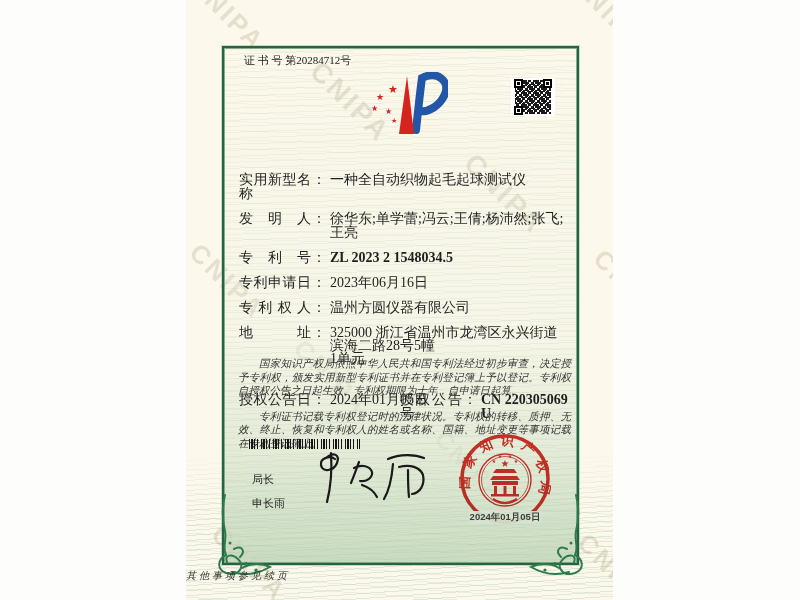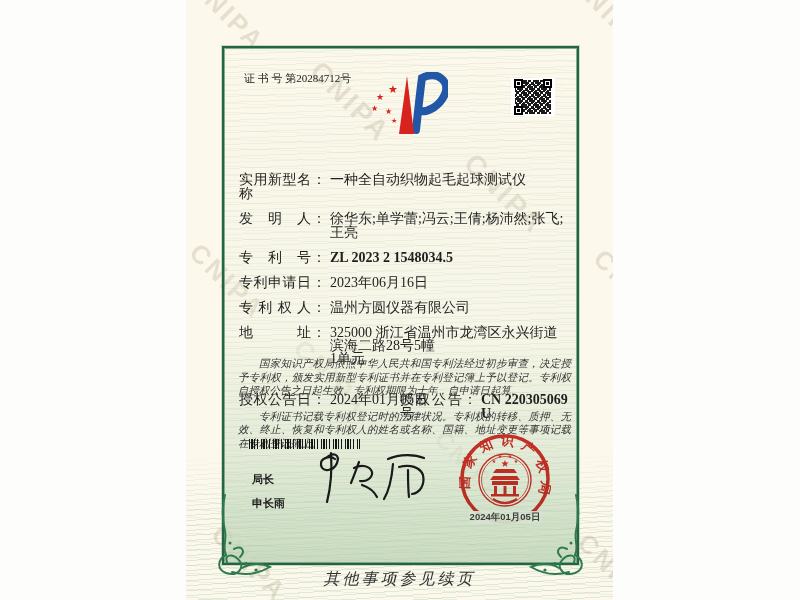--- a/index.html
+++ b/index.html
@@ -23,21 +23,21 @@
       border:2px solid #266343;
       box-shadow:inset 0 0 0 1px rgba(110,160,122,.85), 0 0 0 1px rgba(110,160,122,.35);
       background:linear-gradient(180deg, rgba(252,248,235,0) 0%, rgba(235,240,222,.25) 55%,
                  rgba(205,223,198,.55) 80%, rgba(193,214,186,.85) 100%);
       z-index:1}
   .frame::before{content:'';position:absolute;inset:0;
       background:
         repeating-linear-gradient(178deg, rgba(125,170,130,.10) 0 1px, transparent 1px 6px),
         repeating-linear-gradient(2deg,  rgba(125,170,130,.07) 0 1px, transparent 1px 9px);
       pointer-events:none}
-  .cert-no{position:absolute;left:20px;top:23px;font-size:11px;color:#222}
+  .cert-no{position:absolute;left:20px;top:5px;font-size:11px;color:#222}
   
   .logo{position:absolute;left:140px;top:24px;width:84px;height:66px}
   .logo .star{position:absolute;color:#d6231d;line-height:1}
   
   .qr{position:absolute;left:287px;top:30px;width:44px;height:38px;background:#fff}
   .qr-pat{position:absolute;left:4px;top:2px;right:4px;bottom:2px;
       background:
         repeating-conic-gradient(#1a1a1a 0% 25%, transparent 0% 50%) 0 0/4px 4px,
         repeating-conic-gradient(#1a1a1a 0% 25%, transparent 0% 50%) 1px 2px/6px 6px}
   .fdr{position:absolute;width:9px;height:9px;border:2px solid #000;background:#fff;box-sizing:border-box}
@@ -57,40 +57,40 @@
   .pair2 .flabel{width:62px}
   .bold{font-weight:bold}
   .paras{position:absolute;left:14px;top:297px;width:333px;font-size:10.5px;
       font-style:italic;color:#333;text-align:justify;line-height:13.5px}
   .paras p{margin:12px 0 5px;text-indent:2em}
   .barcode{position:absolute;left:25px;top:391px;width:111px;height:10px;
       background:repeating-linear-gradient(90deg,#151515 0 1px,transparent 1px 2px,
         #151515 2px 4px,transparent 4px 5px,#151515 5px 6px,transparent 6px 8px,
         #151515 8px 9px,transparent 9px 12px)}
   .signer{position:absolute;left:28px;top:424px;
-      font-family:"Liberation Sans","DejaVu Sans",sans-serif;font-weight:bold;
+      font-family:"Liberation Sans","DejaVu Sans",sans-serif;font-weight:normal;
       font-size:11px;color:#1c1c1c}
   .signer div{margin-bottom:9px}
   .sig{position:absolute;left:80px;top:400px}
   .seal{position:absolute;left:235px;top:385px;width:92px;height:92px;
       mix-blend-mode:multiply;opacity:.95}
   .seal svg{display:block}
   .seal-arc{font-size:13px;font-weight:bold;letter-spacing:7px;fill:#d5281e;
       font-family:"Liberation Serif",serif}
   .seal-date{position:absolute;left:50%;bottom:1px;transform:translateX(-50%);
       background:rgba(255,255,255,.93);padding:0 1px;white-space:nowrap;
       font-family:"Liberation Sans",sans-serif;font-size:9.5px;font-weight:bold;
       color:#3d3d3d;letter-spacing:0}
   .pageno{position:absolute;left:0;right:0;bottom:5px;text-align:center;
       font-size:9px;letter-spacing:1px;color:#333}
   .fl{position:absolute;width:64px;height:84px;pointer-events:none}
   .fl.left{left:-12px;bottom:-14px}
   .fl.right{right:-12px;bottom:-14px;transform:scaleX(-1)}
-  .footnote{position:absolute;left:0;right:0;top:569px;text-align:center;
-      font-size:16px;font-style:italic;letter-spacing:3px;color:#333;z-index:2}
+  .footnote{position:absolute;left:0;right:0;top:569px;
+      font-size:10px;font-style:italic;letter-spacing:3px;color:#333;z-index:2}
 </style>
 </head>
 <body>
 
 <div class="canvas">
   <div class="paper">
 
     <span class="wm" style="left:-6px;top:-2px;font-size:26px">CNIPA</span>
     <span class="wm" style="left:375px;top:-4px;font-size:26px">CNIPA</span>
     <span class="wm" style="left:114px;top:86px;font-size:28px">CNIPA</span>

